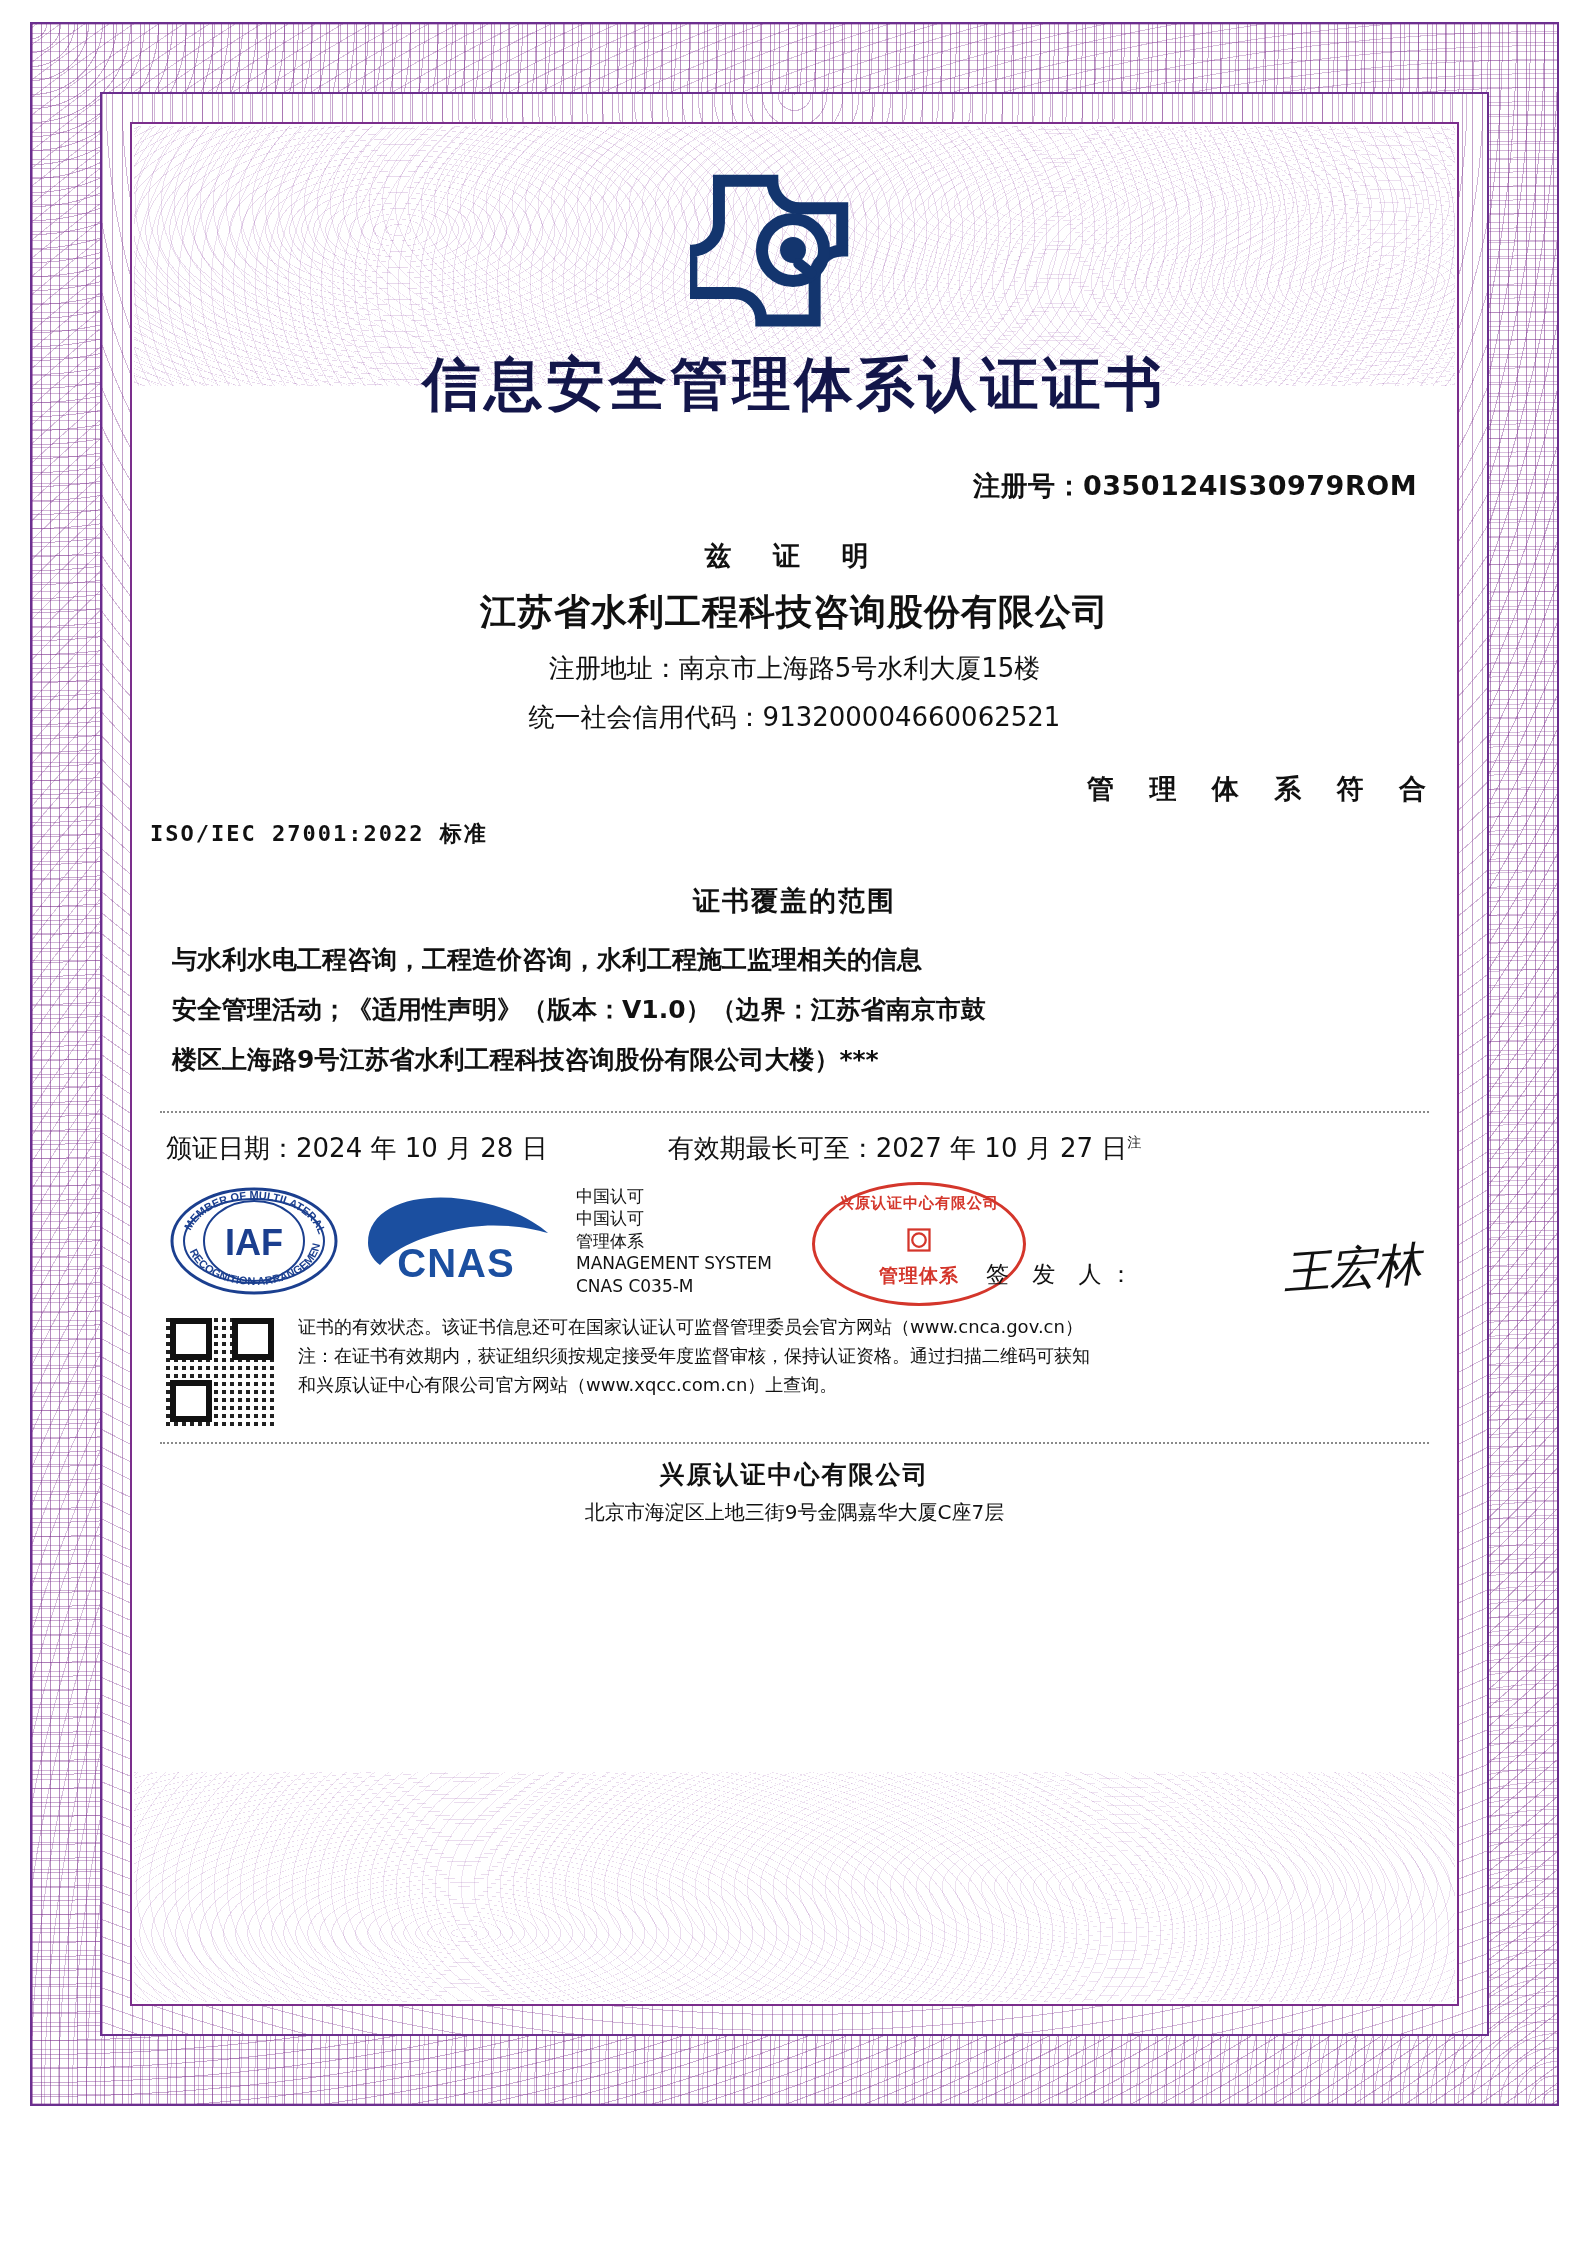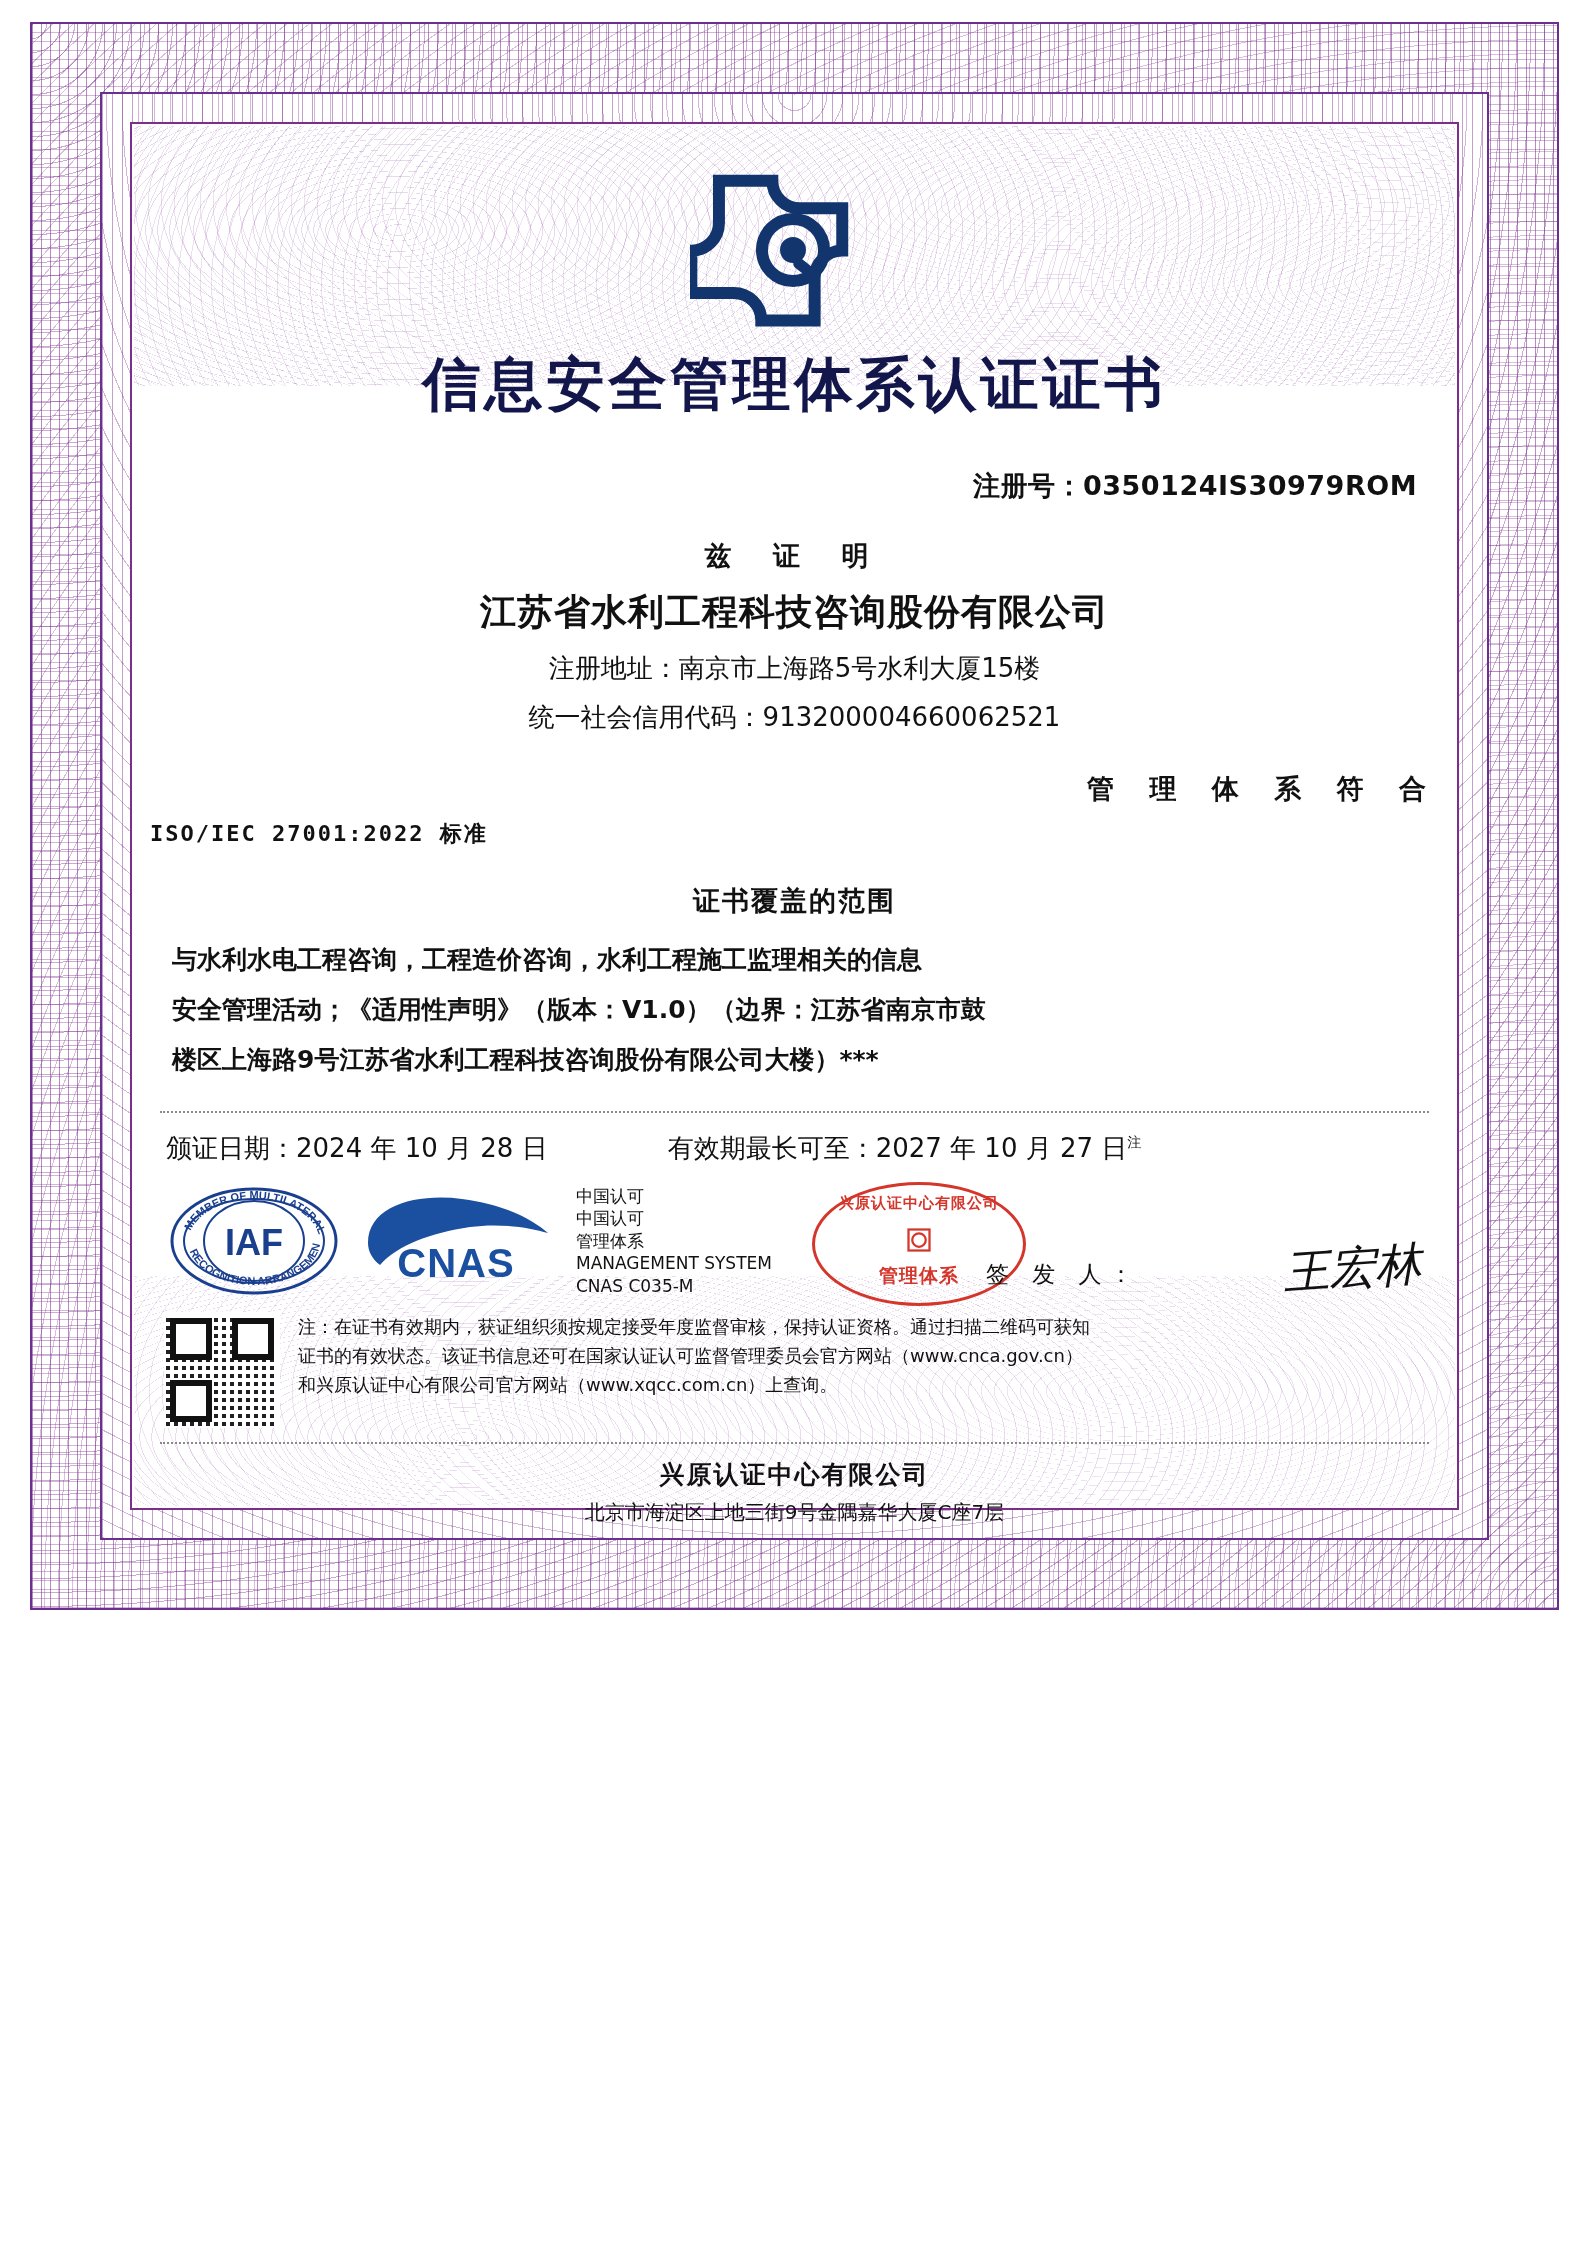--- a/index.html
+++ b/index.html
@@ -6,21 +6,21 @@
   body{
     width:1589px;height:2243px;
     background:#ffffff;
     font-family:"Liberation Sans","DejaVu Sans",sans-serif;
     color:#1a1a2e;
     overflow:hidden;
     position:relative;
   }
   
   .cert-outer{
-    position:absolute; left:30px; top:22px; width:1529px; height:1588px;
+    position:absolute; left:30px; top:22px; width:1529px; height:2084px;
     background:#86efac;
     box-sizing:border-box;
   }
   .border-band{
     position:absolute;inset:0;
     border:2px solid #6b2f8f;
     box-sizing:border-box;
     background:
       repeating-linear-gradient(90deg, rgba(123,46,140,.55) 0 1px, rgba(255,255,255,0) 1px 9px),
       repeating-linear-gradient(0deg, rgba(123,46,140,.35) 0 1px, rgba(255,255,255,0) 1px 9px),
@@ -339,22 +339,22 @@
         <div class="issuer-label">签 发 人：</div>
         <div class="signature">王宏林</div>
       </div>
     </div>
 
     <div class="note-row">
       <div class="qr">
           <div class="qr-b"></div>
         </div>
       <div class="note-text">
+        <div>证书的有效状态。该证书信息还可在国家认证认可监督管理委员会官方网站（www.cnca.gov.cn）</div>
         <div>注：在证书有效期内，获证组织须按规定接受年度监督审核，保持认证资格。通过扫描二维码可获知</div>
-        <div>证书的有效状态。该证书信息还可在国家认证认可监督管理委员会官方网站（www.cnca.gov.cn）</div>
         <div>和兴原认证中心有限公司官方网站（www.xqcc.com.cn）上查询。</div>
       </div>
     </div>
 
     <div class="dotted2"></div>
 
     <div class="footer">
       <div class="f1">兴原认证中心有限公司</div>
       <div class="f2">北京市海淀区上地三街9号金隅嘉华大厦C座7层</div>
     </div>

